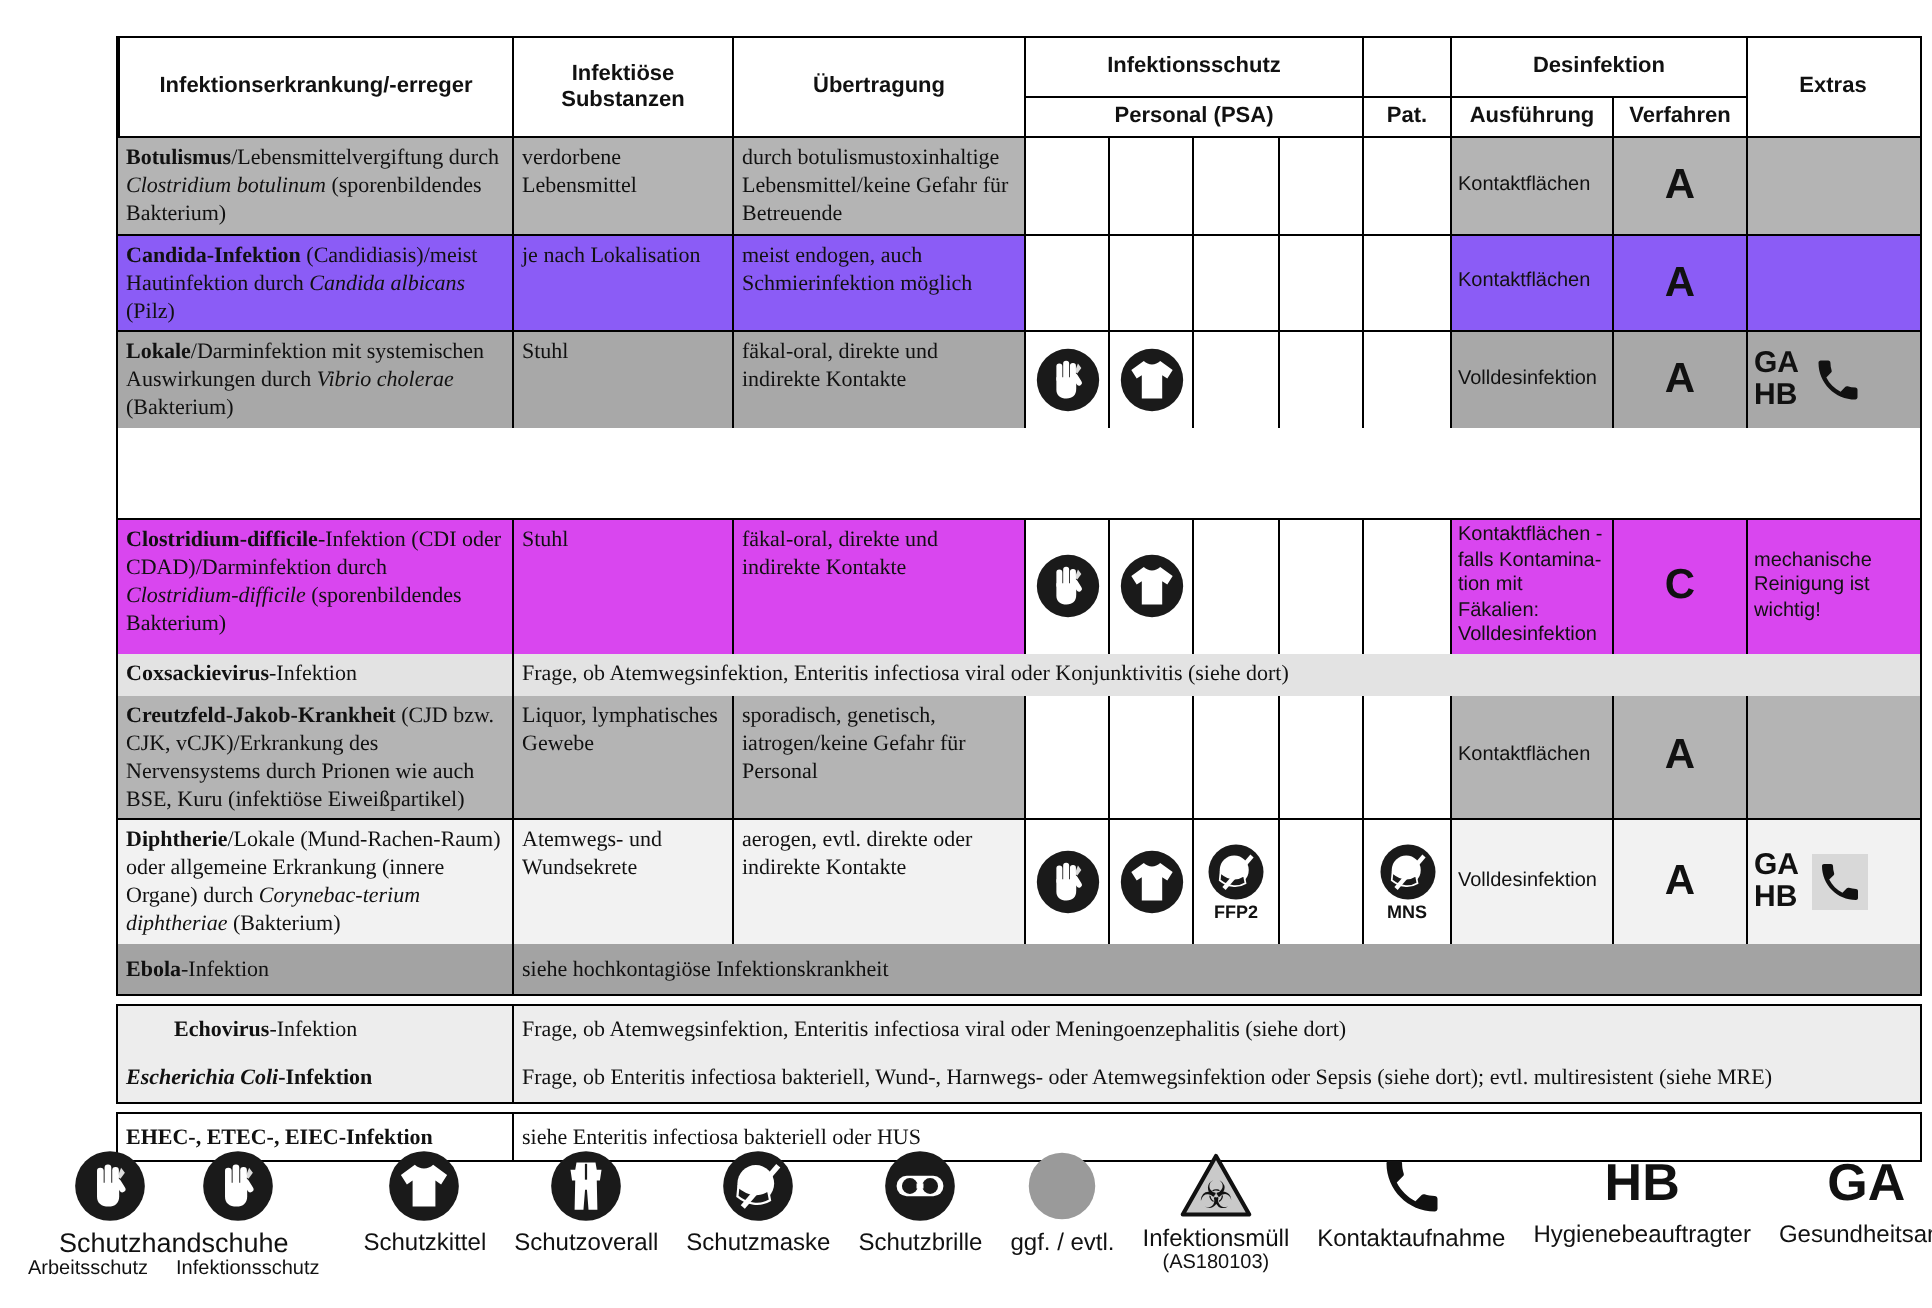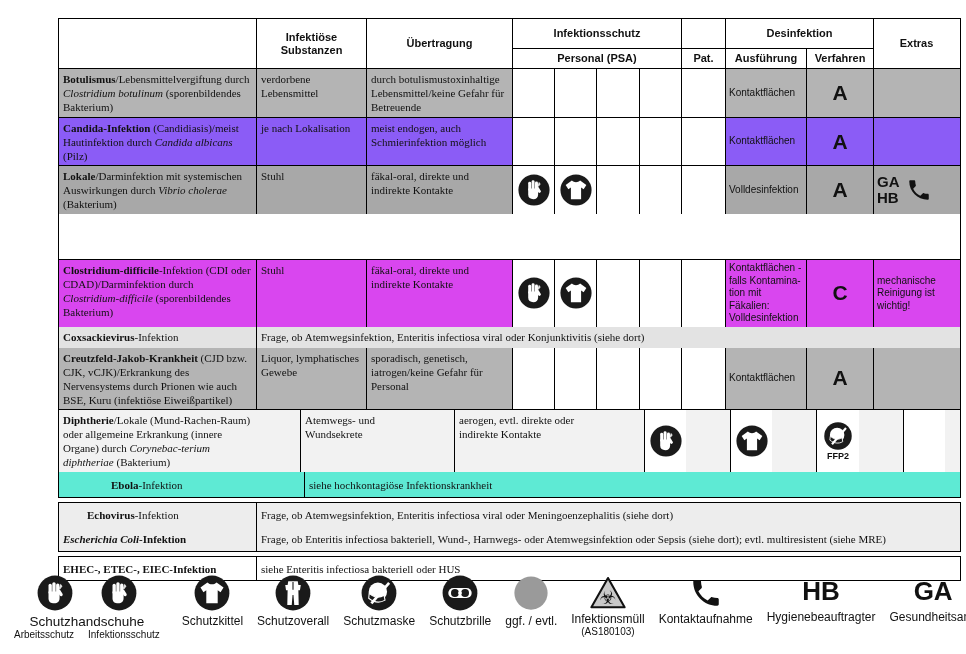--- a/index.html
+++ b/index.html
@@ -36,23 +36,23 @@
   .ico-cell .lbl{font-size:9px;font-weight:700;line-height:1;margin-top:1px;}
   .verf-cell{display:flex;align-items:center;justify-content:center;font-weight:700;font-size:21px;}
   .ausf-cell{display:flex;align-items:center;font-size:10px;line-height:1.25;padding:2px 3px;}
   .pre{white-space:pre-line;}
   .extras-cell{display:flex;align-items:center;justify-content:flex-start;gap:6px;padding:2px 3px;font-size:10px;line-height:1.25;}
   .gahb{font-weight:700;font-size:15px;line-height:1.1;}
   .phonewrap{display:flex;align-items:center;justify-content:center;}
   .phonebg{background:#d8d8d8;padding:2px;}
   
   .bg-g1{background:#b4b4b4;} .bg-g2{background:#8b5cf6;} .bg-g3{background:#a8a8a8;}
-  .bg-w1{background:#d946ef;margin-top:45px;} .bg-l1{background:#f2f2f2;gap:44px;}
+  .bg-w1{background:#d946ef;margin-top:45px;} .bg-l1{background:#f2f2f2;}
   .bg-covid{background:#ffffff;} .bg-cox{background:#e3e3e3;}
-  .bg-ebola{background:#5eead4;padding-left:48px;} .bg-echo{background:#ededed;} .bg-ehec{background:#ffffff;}
+  .bg-ebola{background:#a3a3a3;} .bg-echo{background:#ededed;} .bg-ehec{background:#ffffff;}
   .minh48{min-height:48px;} .minh47{min-height:47px;} .minh56{min-height:56px;}
   .minh22{min-height:22px;} .minh21{min-height:21px;} .minh60{min-height:60px;}
   .minh62{min-height:62px;} .minh25{min-height:25px;} .minh23{min-height:23px;}
   .refrow .cell{display:flex;align-items:center;padding-top:2px;padding-bottom:2px;}
   
   .legend{position:absolute;left:14px;top:574px;width:940px;display:flex;align-items:flex-start;}
   .litem{display:flex;flex-direction:column;align-items:center;margin-right:14px;}
   .litem .cap{font-size:12px;margin-top:2px;white-space:nowrap;text-align:center;}
   .litem .cap-big{font-size:13.5px;margin-top:2px;white-space:nowrap;}
   .litem .subcaps{display:flex;gap:14px;}
@@ -109,20 +109,21 @@
     </symbol>
   </defs>
 </svg>
 
 <div class="sheet">
   <div class="tablewrap">
 
     <div class="box">
 
       <div class="hrow">
+        <div class="hcell hc1">Infektionserkrankung/-erreger</div>
         <div class="hcell hc2">Infektiöse Substanzen</div>
         <div class="hcell hc3">Übertragung</div>
         <div class="hcell hc4">Infektionsschutz</div>
         <div class="hcell hc5"></div>
         <div class="hcell hc6">Desinfektion</div>
         <div class="hcell hc8">Extras</div>
         <div class="hcell hc-p">Personal (PSA)</div>
         <div class="hcell hc-pat">Pat.</div>
         <div class="hcell hc-ausf">Ausführung</div>
         <div class="hcell hc-verf">Verfahren</div>

